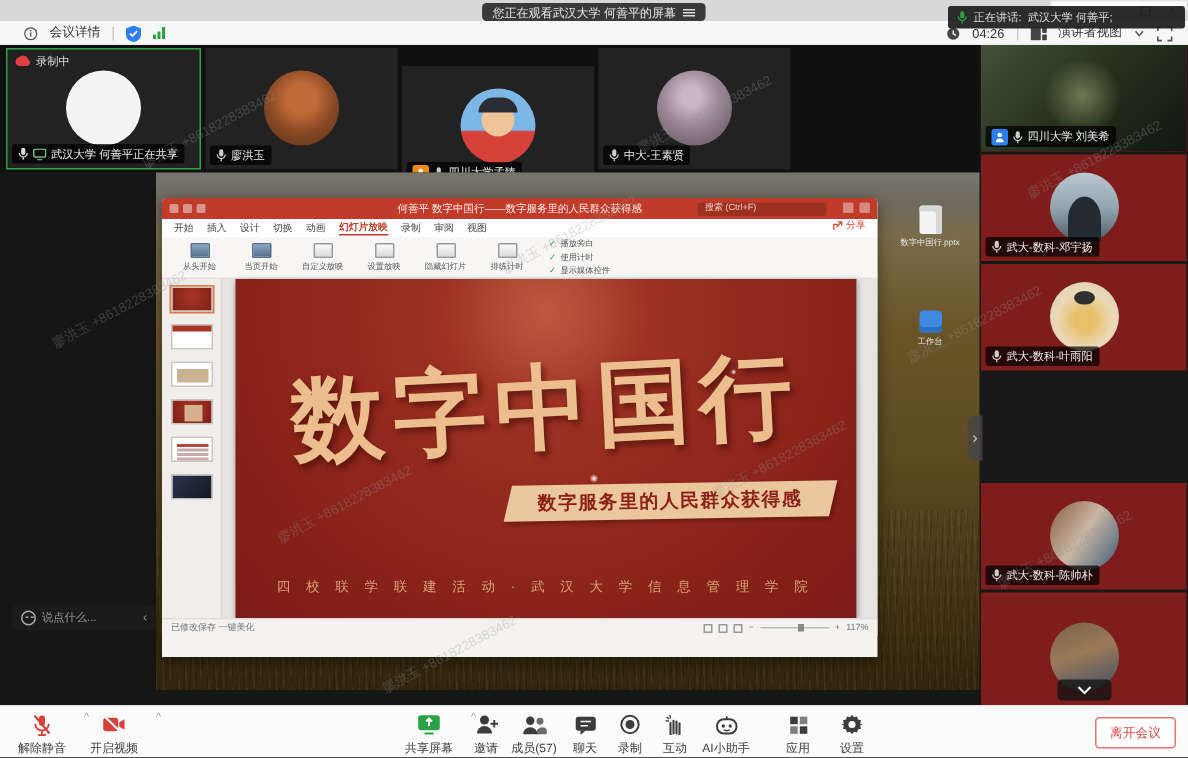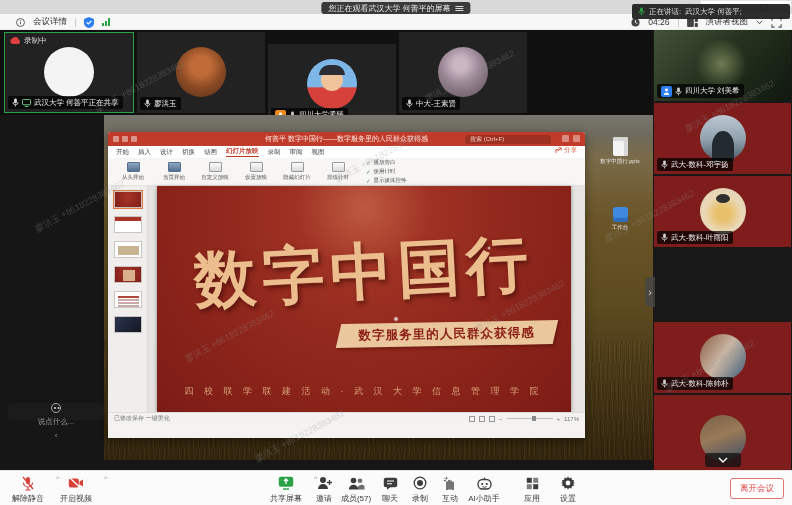--- a/index.html
+++ b/index.html
@@ -130,21 +130,21 @@
 
   .ppt-status { position:absolute; left:0; bottom:0; width:100%; height:12px; background:#f3f2f1; border-top:1px solid #e0dedd;
     display:flex; align-items:center; font-size:6px; color:#777; padding:0 6px; }
   .status-right { margin-left:auto; display:flex; align-items:center; gap:4px; }
   .status-right .sq { width:6px; height:6px; border:1px solid #999; }
   .slider { width:46px; height:1px; background:#b9b9b9; position:relative; }
   .slider i { position:absolute; left:55%; top:-2px; width:4px; height:5px; background:#888; }
 
   
   .chatbar { position:absolute; left:8px; top:288px; width:96px; height:17px; background:rgba(28,28,28,0.88);
-    border-radius:4px; display:flex; align-items:center; gap:4px; padding:0 6px; z-index:20;flex-direction:column; }
+    border-radius:4px; display:flex; align-items:center; gap:4px; padding:0 6px; z-index:20; }
   .chatbar .face { width:10px; height:10px; border:1px solid #aaa; border-radius:50%; position:relative; flex:none; }
   .chatbar .face::before { content:""; position:absolute; left:2px; top:3px; width:1.5px; height:1.5px; background:#aaa; box-shadow:3.5px 0 0 #aaa; }
   .chatbar .ph { color:#9a9a9a; font-size:7.5px; white-space:nowrap; flex:1; }
   .chatbar .col { color:#9a9a9a; font-size:8px; }
 
   
   .toolbar { position:absolute; left:0; top:470px; width:792px; height:35px; background:#fbfbfb; border-top:1px solid #e6e6e6; }
   .titem { position:absolute; top:4px; width:56px; text-align:center; color:#3c3c3c; font-size:8px; }
   .titem .ticon { height:16px; display:flex; align-items:center; justify-content:center; margin-bottom:2px; }
   .caret { position:absolute; top:4px; color:#9a9a9a; font-size:7px; }

